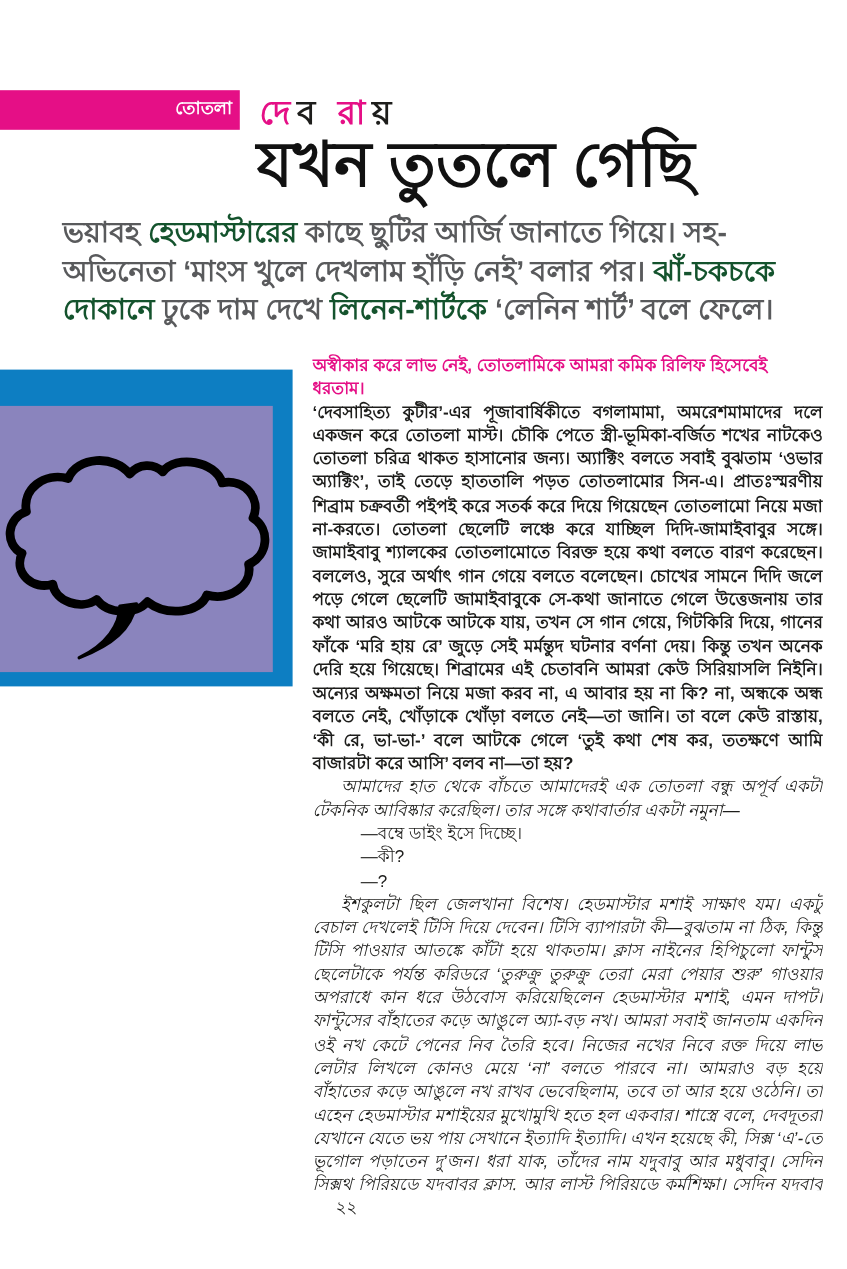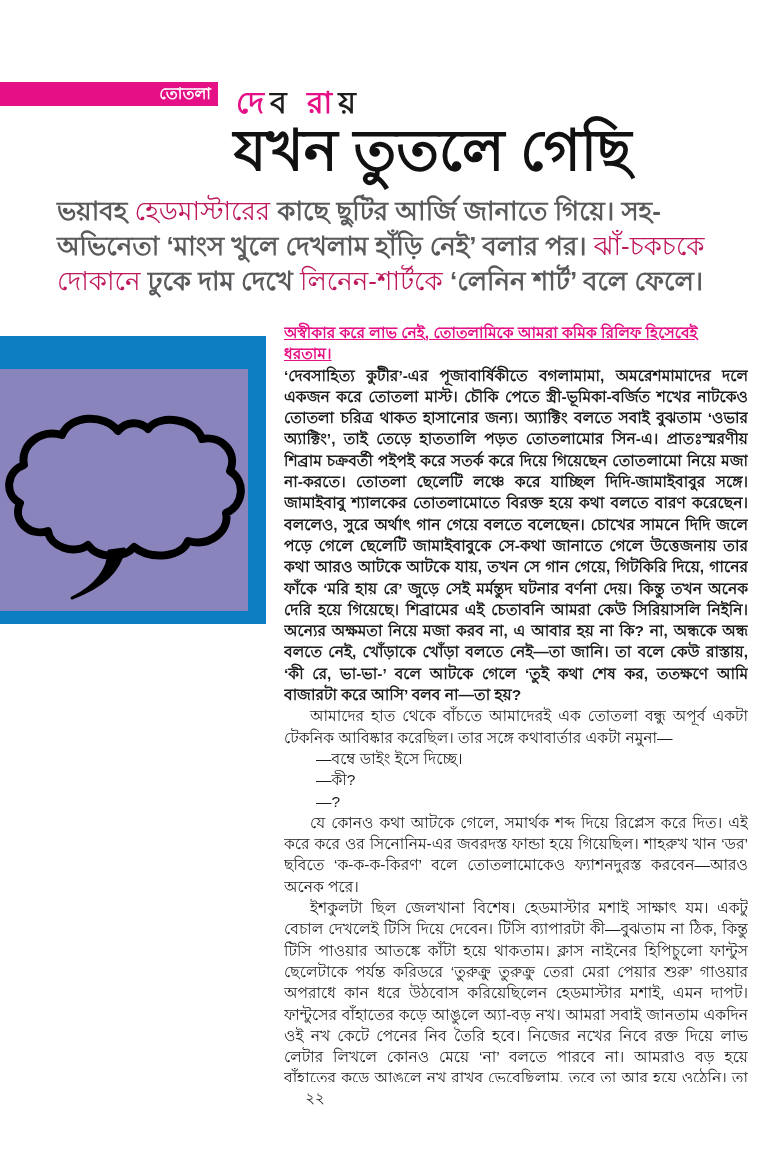--- a/index.html
+++ b/index.html
@@ -7,21 +7,21 @@
     position:relative;
     width:770px;height:1154px;
     background:#ffffff;
     overflow:hidden;
     font-family:"Liberation Sans","DejaVu Sans",sans-serif;
     color:#1d1d1b;
   }
   
   .topbar{
     position:absolute;left:0;top:82px;
-    width:218px;height:24px;
+    width:218px;height:36px;
     background:#e50f86;
     display:flex;align-items:center;justify-content:flex-end;
   }
   .topbar .tag{
     color:#ffffff;font-size:16px;font-weight:bold;
     padding-right:7px;line-height:24px;white-space:nowrap;
   }
   .author{
     position:absolute;left:236px;top:79px;
     font-size:30px;font-weight:bold;letter-spacing:6px;white-space:nowrap;
@@ -36,43 +36,43 @@
     font-size:57px;font-weight:700;color:#111111;
     line-height:1.15;white-space:nowrap;
   }
   
   .standfirst{
     position:absolute;left:57px;top:194px;
     width:694px;
     font-size:26px;line-height:35px;font-weight:600;
     color:#595a5c;
   }
-  .standfirst .hl{color:#be185d;font-weight:400;}
+  .standfirst .hl{color:#14532d;font-weight:700;}
   
   .illo{
     position:absolute;left:0;top:336px;margin:0;
     width:266px;height:288px;background:#0d7ec2;
   }
   .illo-inner{
     position:absolute;left:0;top:33px;
     width:248px;height:242px;background:#8a84bd;
   }
   .illo-inner svg{display:block;width:100%;height:100%;}
   
   .body{
     position:absolute;left:284px;top:322px;
     width:464px;height:760px;overflow:hidden;
     font-size:15.5px;line-height:21.3px;
     text-align:justify;color:#1d1d1b;
   }
   .body p{margin:0;}
-  .body p.lead{color:#e50f86;font-weight:bold;text-align:left;text-decoration:underline;}
+  .body p.lead{color:#e50f86;font-weight:bold;text-align:left;}
   .body p.flow{text-indent:0;font-weight:bold;}
-  .body p.indent{text-indent:26px;}
-  .body p.dialogue{margin-left:32px;text-align:left;}
+  .body p.indent{text-indent:26px;font-style:italic;}
+  .body p.dialogue{margin-left:44px;text-align:left;}
   
   .pagenum{
     position:absolute;left:0;top:1086px;width:630px;
     text-align:center;font-size:15px;color:#1d1d1b;
   }
 </style>
 </head>
 <body>
 
 <div class="page">
@@ -108,19 +108,18 @@
     </div>
   </figure>
 
   <div class="body" id="article-body">
       <p class="lead">অস্বীকার করে লাভ নেই, তোতলামিকে আমরা কমিক রিলিফ হিসেবেই ধরতাম।</p>
       <p class="flow">‘দেবসাহিত্য কুটীর’-এর পূজাবার্ষিকীতে বগলামামা, অমরেশমামাদের দলে একজন করে তোতলা মাস্ট। চৌকি পেতে স্ত্রী-ভূমিকা-বর্জিত শখের নাটকেও তোতলা চরিত্র থাকত হাসানোর জন্য। অ্যাক্টিং বলতে সবাই বুঝতাম ‘ওভার অ্যাক্টিং’, তাই তেড়ে হাততালি পড়ত তোতলামোর সিন-এ। প্রাতঃস্মরণীয় শিব্রাম চক্রবর্তী পইপই করে সতর্ক করে দিয়ে গিয়েছেন তোতলামো নিয়ে মজা না-করতে। তোতলা ছেলেটি লঞ্চে করে যাচ্ছিল দিদি-জামাইবাবুর সঙ্গে। জামাইবাবু শ্যালকের তোতলামোতে বিরক্ত হয়ে কথা বলতে বারণ করেছেন। বললেও, সুরে অর্থাৎ গান গেয়ে বলতে বলেছেন। চোখের সামনে দিদি জলে পড়ে গেলে ছেলেটি জামাইবাবুকে সে-কথা জানাতে গেলে উত্তেজনায় তার কথা আরও আটকে আটকে যায়, তখন সে গান গেয়ে, গিটকিরি দিয়ে, গানের ফাঁকে ‘মরি হায় রে’ জুড়ে সেই মর্মন্তুদ ঘটনার বর্ণনা দেয়। কিন্তু তখন অনেক দেরি হয়ে গিয়েছে। শিব্রামের এই চেতাবনি আমরা কেউ সিরিয়াসলি নিইনি। অন্যের অক্ষমতা নিয়ে মজা করব না, এ আবার হয় না কি? না, অন্ধকে অন্ধ বলতে নেই, খোঁড়াকে খোঁড়া বলতে নেই—তা জানি। তা বলে কেউ রাস্তায়, ‘কী রে, ভা-ভা-’ বলে আটকে গেলে ‘তুই কথা শেষ কর, ততক্ষণে আমি বাজারটা করে আসি’ বলব না—তা হয়?</p>
       <p class="indent">আমাদের হাত থেকে বাঁচতে আমাদেরই এক তোতলা বন্ধু অপূর্ব একটা টেকনিক আবিষ্কার করেছিল। তার সঙ্গে কথাবার্তার একটা নমুনা—</p>
       <p class="dialogue">—বম্বে ডাইং ইসে দিচ্ছে।</p>
       <p class="dialogue">—কী?</p>
       <p class="dialogue">—?</p>
-      <p class="indent">যে কোনও কথা আটকে গেলে, সমার্থক শব্দ দিয়ে রিপ্লেস করে দিত। এই করে করে ওর সিনোনিম-এর জবরদস্ত ফান্ডা হয়ে গিয়েছিল। শাহরুখ খান ‘ডর’ ছবিতে ‘ক-ক-ক-কিরণ’ বলে তোতলামোকেও ফ্যাশনদুরস্ত করবেন—আরও অনেক পরে।</p>
       <p class="indent">ইশকুলটা ছিল জেলখানা বিশেষ। হেডমাস্টার মশাই সাক্ষাৎ যম। একটু বেচাল দেখলেই টিসি দিয়ে দেবেন। টিসি ব্যাপারটা কী—বুঝতাম না ঠিক, কিন্তু টিসি পাওয়ার আতঙ্কে কাঁটা হয়ে থাকতাম। ক্লাস নাইনের হিপিচুলো ফান্টুস ছেলেটাকে পর্যন্ত করিডরে ‘তুরুক্রু তুরুক্রু তেরা মেরা পেয়ার শুরু’ গাওয়ার অপরাধে কান ধরে উঠবোস করিয়েছিলেন হেডমাস্টার মশাই, এমন দাপট। ফান্টুসের বাঁহাতের কড়ে আঙুলে অ্যা-বড় নখ। আমরা সবাই জানতাম একদিন ওই নখ কেটে পেনের নিব তৈরি হবে। নিজের নখের নিবে রক্ত দিয়ে লাভ লেটার লিখলে কোনও মেয়ে ‘না’ বলতে পারবে না। আমরাও বড় হয়ে বাঁহাতের কড়ে আঙুলে নখ রাখব ভেবেছিলাম, তবে তা আর হয়ে ওঠেনি। তা এহেন হেডমাস্টার মশাইয়ের মুখোমুখি হতে হল একবার। শাস্ত্রে বলে, দেবদূতরা যেখানে যেতে ভয় পায় সেখানে ইত্যাদি ইত্যাদি। এখন হয়েছে কী, সিক্স ‘এ’-তে ভূগোল পড়াতেন দু’জন। ধরা যাক, তাঁদের নাম যদুবাবু আর মধুবাবু। সেদিন সিক্সথ পিরিয়ডে যদুবাবুর ক্লাস, আর লাস্ট পিরিয়ডে কর্মশিক্ষা। সেদিন যদুবাবু আসেননি। সবাই বলাবলি করল, হেডমাস্টার মশাইয়ের কাছে ছুটি চাইলে কেমন হয়? কিন্তু বাঘের গলায় কলার বাঁধবে কে? অগত্যা যম সকাশে নচিকেতা। একটু পিছনে-পিছনে থার্ড বয় বাবু, পড়াশোনায় ভাল, কিন্তু রাম-হিংসুটে। ও আসছে মজা দেখতে। সাহস করে ‘হেডমাস্টার’ লেখা ঘরে ঢুকে তো পড়লাম, ইদিকে গলা শুকিয়ে কাঠ। কোনওরকমে মিনমিন করে ছুটির আর্জি জানালাম।</p>
     </div>
 
   <div class="pagenum">২২</div>
 
 </div>
 
 </body></html>

